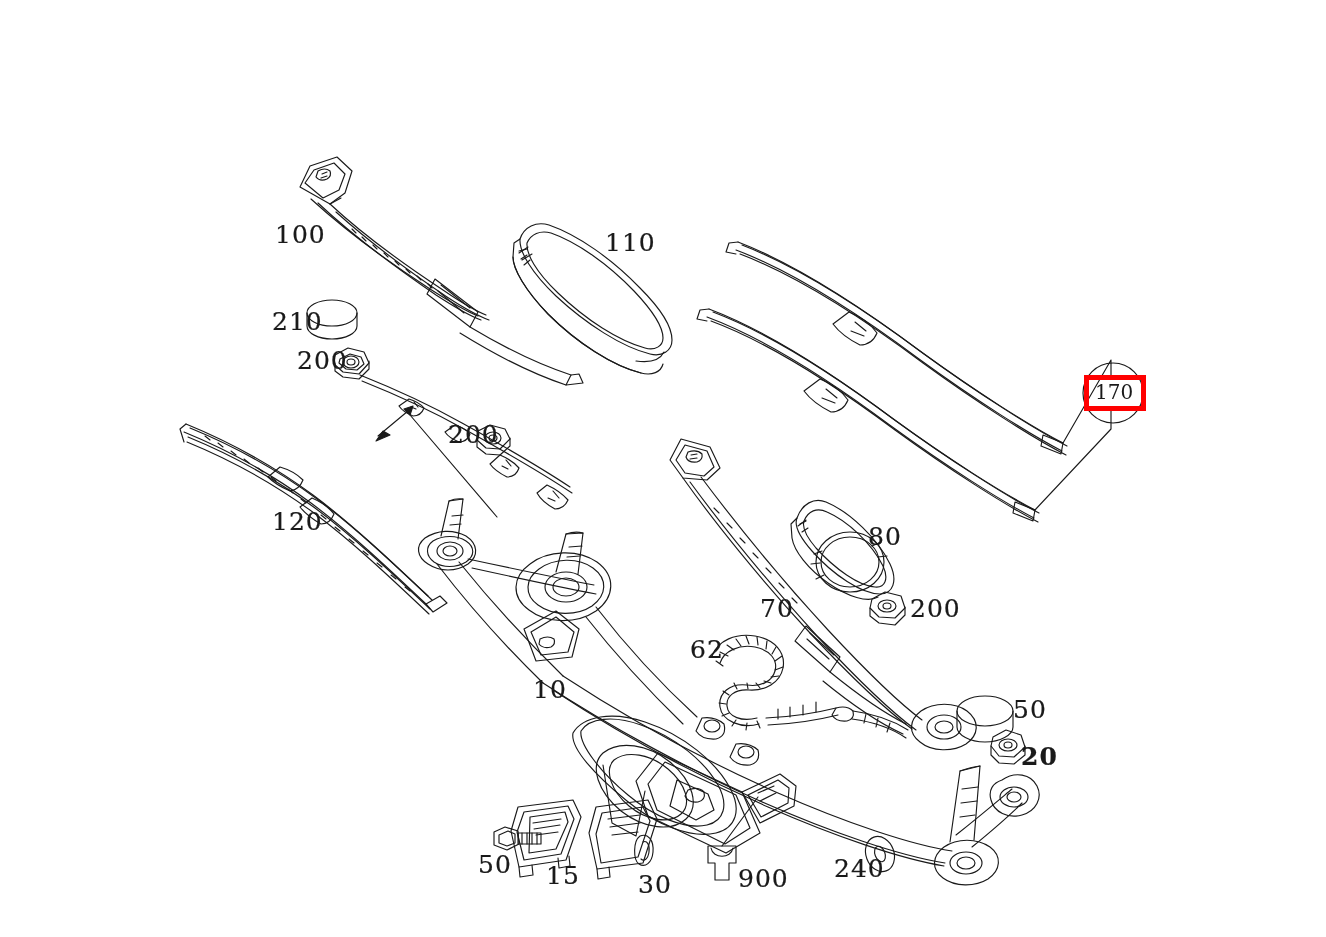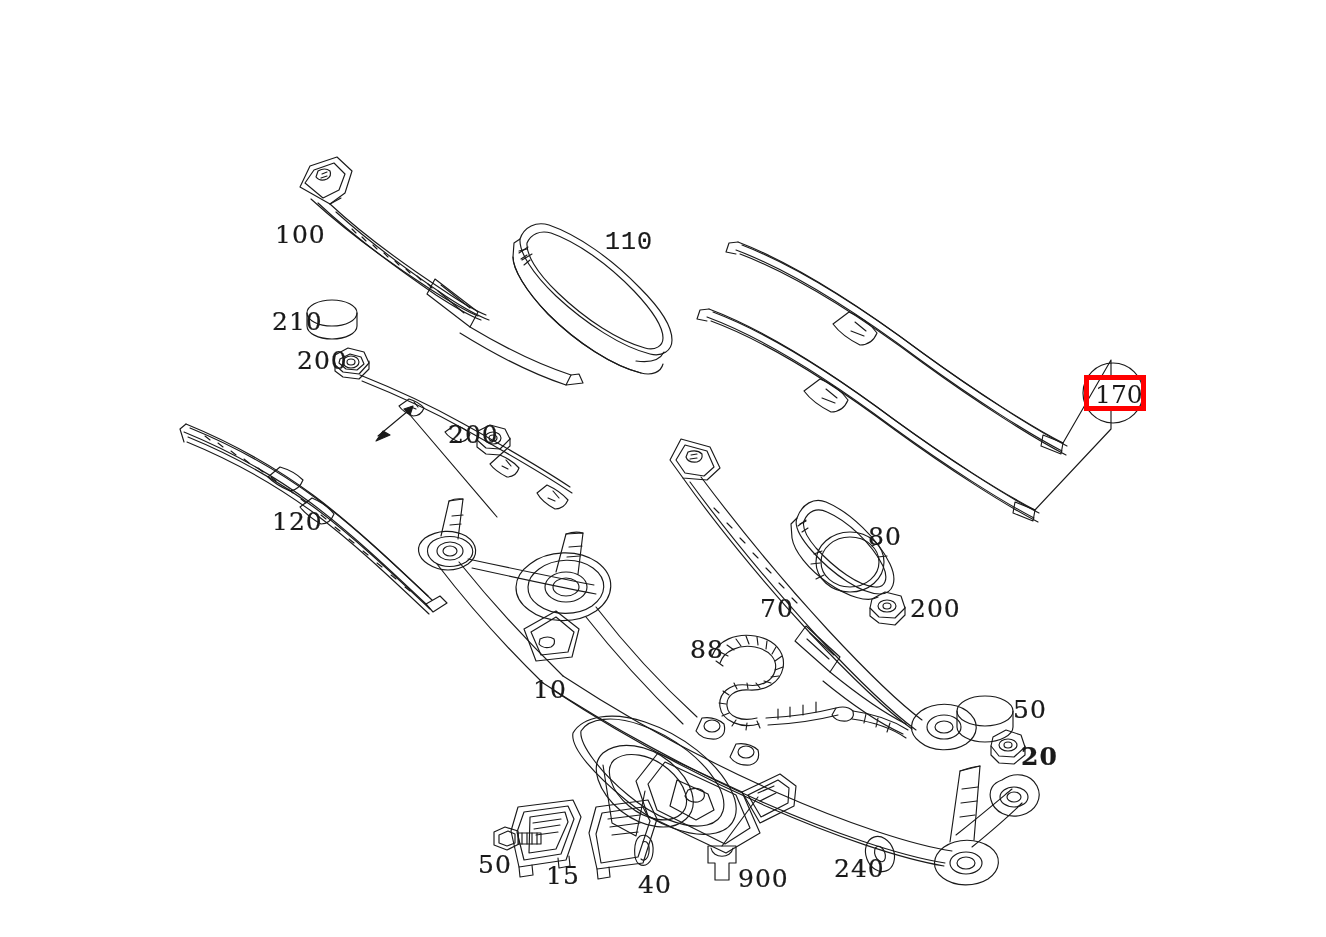--- a/index.html
+++ b/index.html
@@ -23,21 +23,21 @@
   }
   .highlight-box{
     position:absolute;
     border:5px solid #ff0000;
     background:transparent;
     box-sizing:border-box;
   }
   .hl-label{
     position:absolute;
     font-family:"DejaVu Serif", serif;
-    font-size:25px;
+    font-size:20px;
     color:#1a1a1a;
     white-space:nowrap;
     line-height:1;
   }
 </style>
 </head>
 <body>
 
 <div id="stage">
 
@@ -372,34 +372,34 @@
 
         <path d="M1063 432 L1111 349 L1111 365"></path>
         <path d="M1035 499 L1111 418 L1111 399"></path>
         <circle cx="1113" cy="382" r="30"></circle>
       </g>
 
     </g>
   </svg>
 
   <div class="callout" style="left:275px;top:211px;">100</div>
-  <div class="callout" style="left:605px;top:219px;font-family:Liberation Mono, monospace;">110</div>
+  <div class="callout" style="left:605px;top:219px;">110</div>
   <div class="callout" style="left:272px;top:298px;">210</div>
   <div class="callout" style="left:297px;top:337px;">200</div>
   <div class="callout" style="left:448px;top:411px;">200</div>
   <div class="callout" style="left:272px;top:498px;">120</div>
   <div class="callout" style="left:868px;top:481px;margin-top:32px;">80</div>
   <div class="callout" style="left:760px;top:585px;">70</div>
   <div class="callout" style="left:910px;top:585px;">200</div>
-  <div class="callout" style="left:690px;top:626px;">88</div>
+  <div class="callout" style="left:690px;top:626px;">62</div>
   <div class="callout" style="left:533px;top:666px;">10</div>
   <div class="callout" style="left:1013px;top:686px;">50</div>
   <div class="callout" style="left:1021px;top:733px;font-weight:bold;">20</div>
   <div class="callout" style="left:478px;top:841px;">50</div>
   <div class="callout" style="left:546px;top:852px;">15</div>
-  <div class="callout" style="left:638px;top:861px;">40</div>
+  <div class="callout" style="left:638px;top:861px;">30</div>
   <div class="callout" style="left:738px;top:855px;">900</div>
   <div class="callout" style="left:834px;top:845px;">240</div>
 
   <div class="hl-label" style="left:1095px;top:371px;">170</div>
   <div class="highlight-box" style="left:1084px;top:364px;width:62px;height:36px;"></div>
 
 </div>
 
 </body></html>

